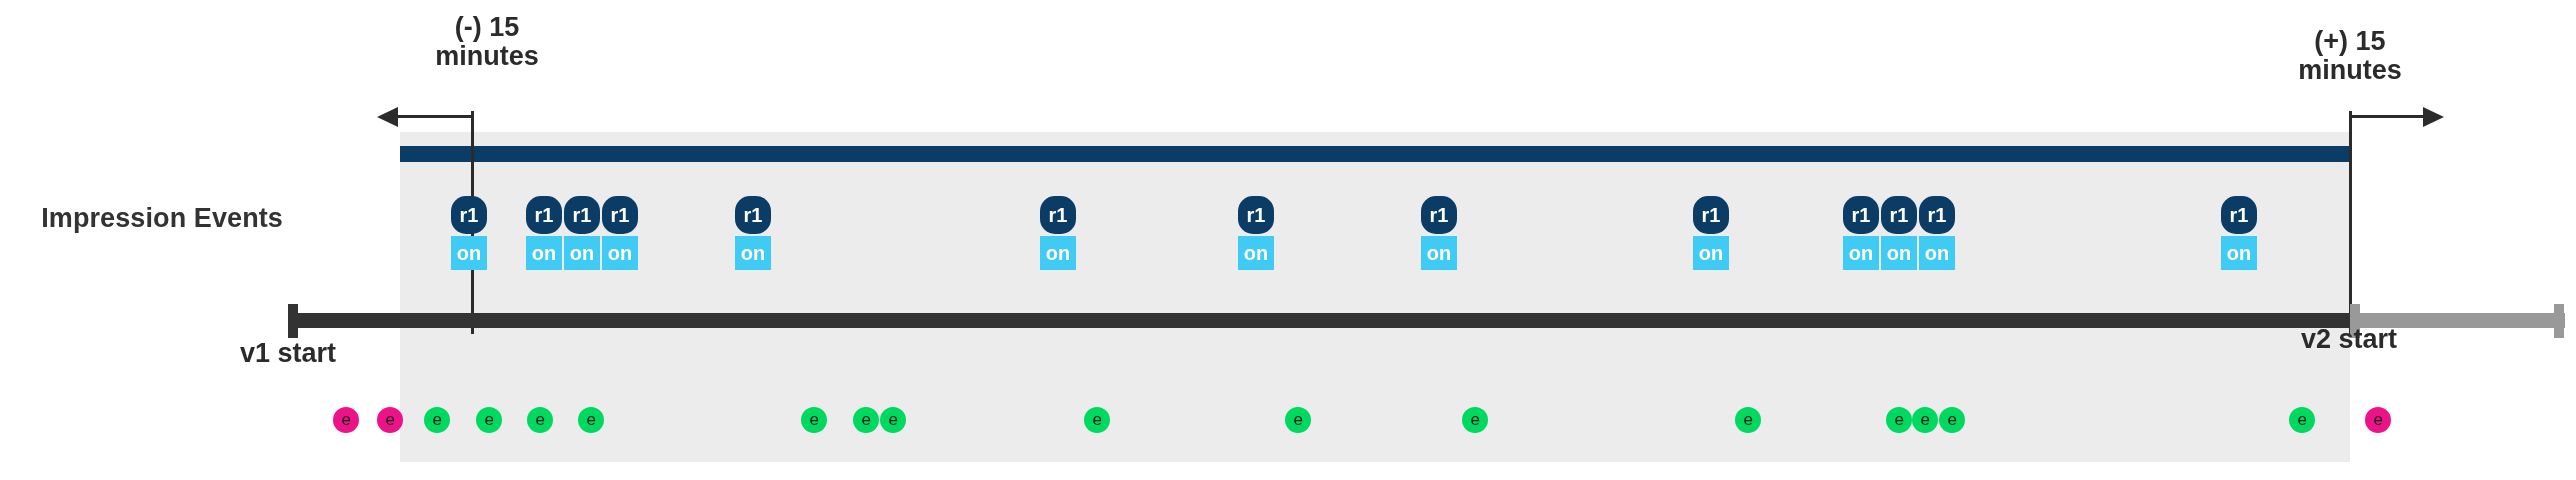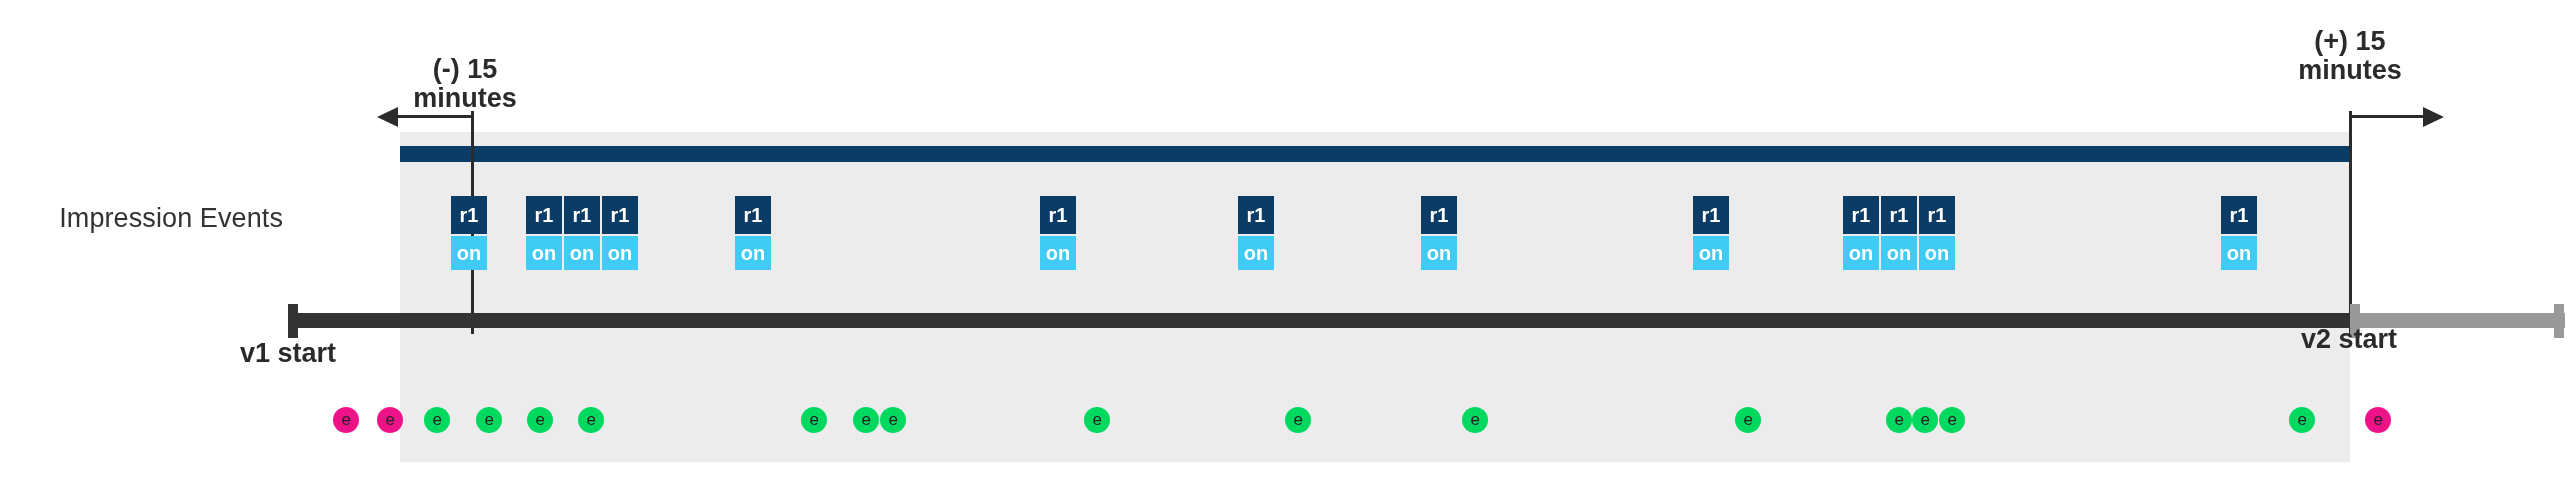--- a/index.html
+++ b/index.html
@@ -7,42 +7,42 @@
        font-family:"Liberation Sans",sans-serif;color:#333333;}
   #stage{position:absolute;left:0;top:0;width:2576px;height:481px;}
 
   
   .window-band{position:absolute;background:#ececec;}
 
   
   .version-bar{position:absolute;background:#0b3c66;}
 
   
-  .row-label{position:absolute;font-size:27px;font-weight:400;color:#333333;
+  .row-label{position:absolute;font-size:27px;font-weight:700;color:#333333;
              letter-spacing:0.1px;white-space:nowrap;text-align:right;}
 
   
   .callout{position:absolute;font-size:27px;font-weight:700;color:#2b2b2b;
            line-height:1.08;white-space:nowrap;text-align:center;}
 
   
   .guide{position:absolute;width:2.8px;background:#4a4a4a;}
 
   
   .arrow-shaft{position:absolute;height:2.8px;background:#2b2b2b;}
   .arrow-head{position:absolute;width:0;height:0;}
   .arrow-head.left{border-top:10.4px solid transparent;border-bottom:10.4px solid transparent;
                    border-right:21px solid #2b2b2b;}
   .arrow-head.right{border-top:10.4px solid transparent;border-bottom:10.4px solid transparent;
                     border-left:21px solid #2b2b2b;}
 
   
   .chip{position:absolute;width:36px;text-align:center;color:#ffffff;
         font-size:20px;font-weight:700;line-height:38px;}
-  .chip.r{background:#0b3c66;height:38px;}
+  .chip.r{background:#0b3c66;height:38px;border-radius:15px;}
   .chip.on{background:#3fcbf4;height:34px;line-height:34px;}
 
   
   .tl-bar{position:absolute;}
   .tl-bar.v1{background:#333333;}
   .tl-bar.v2{background:#999999;}
   .tl-cap{position:absolute;}
   .tl-cap.v1{background:#333333;}
   .tl-cap.v2{background:#999999;}
   .tl-text{position:absolute;font-size:27px;font-weight:700;color:#2b2b2b;
@@ -58,21 +58,21 @@
 
 <div id="stage">
 
   <div class="window-band" id="band" style="left: 400px; top: 132px; width: 1950px; height: 330px; background: rgb(236, 236, 236);"></div>
 
   <div class="version-bar" id="versionbar" style="left: 400px; top: 146px; width: 1950px; height: 16px; background: rgb(11, 60, 102);"></div>
 
   <div class="row-label" id="lbl-impression" style="right:2293px;top:203px;">Impression Events</div>
 
   <div id="callout-layer">
-      <div class="callout" style="left: 380px; top: 13.2px; width: 170px; margin-top: 42px;">
+      <div class="callout" style="left: 402px; top: 13.2px; width: 170px;">
         <div>(-) 15</div>
         <div>minutes</div>
       </div>
       <div class="guide" style="left: 471px; top: 111px; height: 223px; background: rgb(43, 43, 43);"></div>
       <div class="arrow-shaft" style="top: 115px; background: rgb(43, 43, 43); left: 398px; width: 74px;"></div>
       <div class="arrow-head left" style="top: 107px; left: 377px; border-right-color: rgb(43, 43, 43);"></div>
       <div class="callout" style="left: 2265px; top: 27px; width: 170px;">
         <div>(+) 15</div>
         <div>minutes</div>
       </div>

